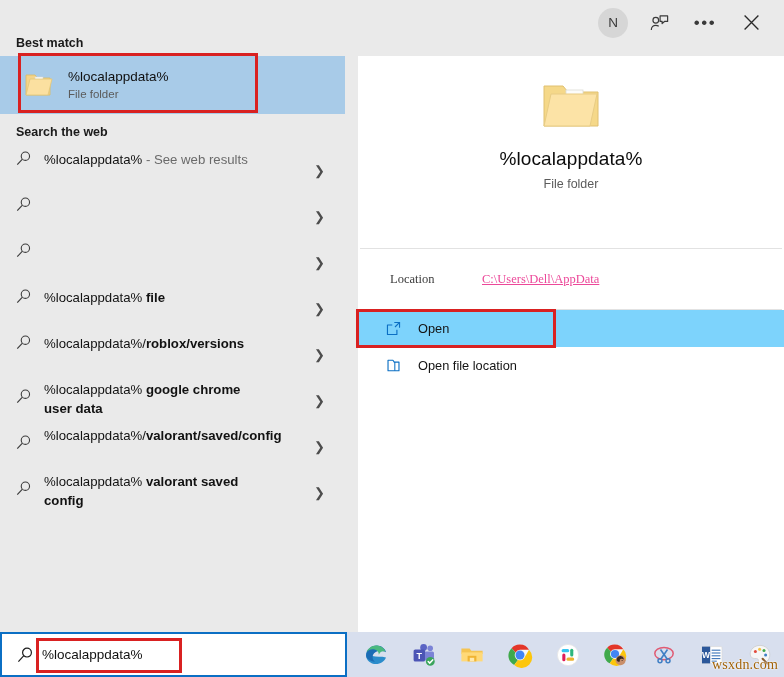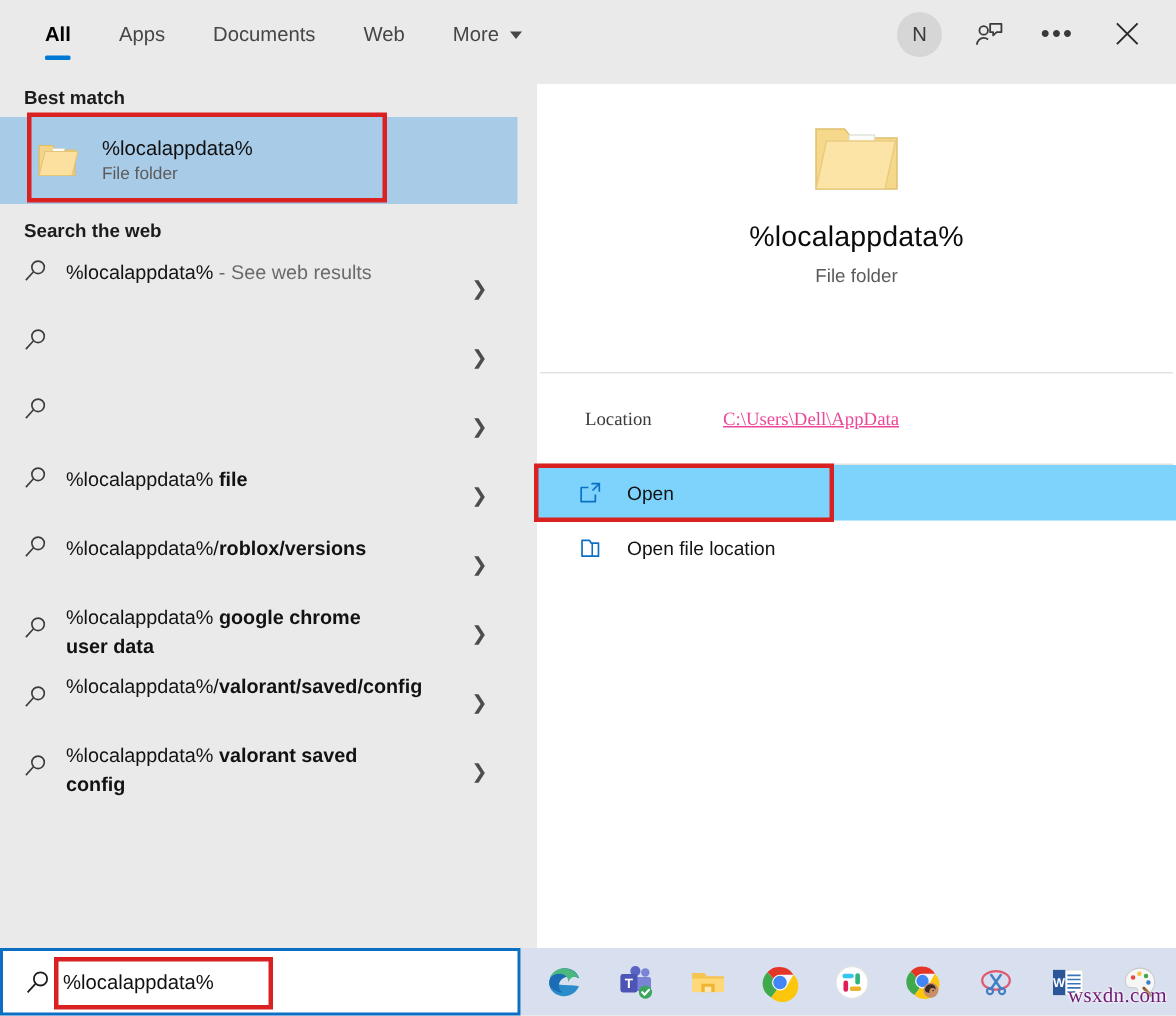--- a/index.html
+++ b/index.html
@@ -54,21 +54,21 @@
   }
   .avatar{
     width:30px;height:30px;border-radius:50%;
     background:#d6d6d6;color:#3a3a3a;
     display:flex;align-items:center;justify-content:center;
     font-size:13.5px;
   }
   .ell{font-size:17px;color:#3a3a3a;letter-spacing:1.5px;line-height:8px;}
   
   #leftpane{
-    position:absolute;left:0;top:49px;width:345px;height:587px;
+    position:absolute;left:0;top:27px;width:345px;height:587px;
     background:#eaeaea;
   }
   .section-head{
     font-size:12.5px;color:#1b1b1b;font-weight:bold;
     padding:9px 0 6px 16px;
   }
   #bestmatch-row{
     position:relative;
     height:58px;background:#a8cbe8;
     display:flex;align-items:center;
@@ -149,52 +149,34 @@
   #tb-icons{
     position:absolute;left:352px;top:0;height:45px;
     display:flex;align-items:center;
   }
   .tb-item{
     width:48px;height:45px;display:flex;align-items:center;justify-content:center;
     cursor:default;
   }
   .watermark{
     position:absolute;right:6px;bottom:4px;
-    font-size:14px;color:#701a75;
+    font-size:14px;color:#a16207;
     font-family:"Liberation Serif", serif;
     letter-spacing:.2px;
     text-shadow:0 0 2px #ffffff, 0 0 2px #ffffff;
     pointer-events:none;
     text-align:center;
   }
 </style>
 </head>
 <body>
 
 <div id="shell">
 
   <div id="topbar">
-    <div class="tabs">
-      <div class="tab active">
-        <span>All</span>
-      </div>
-      <div class="tab">
-        <span>Apps</span>
-      </div>
-      <div class="tab">
-        <span>Documents</span>
-      </div>
-      <div class="tab">
-        <span>Web</span>
-      </div>
-      <div class="tab">
-        <span>More</span>
-        <span class="caret"></span>
-      </div>
-    </div>
 
     <div class="topright">
       <div class="tr-btn">
         <div class="avatar">
           <span>N</span>
         </div>
       </div>
       <div class="tr-btn">
         <svg width="22" height="22" viewBox="0 0 24 24">
           <circle cx="8.5" cy="9" r="3.1" fill="none" stroke="#3a3a3a" stroke-width="1.3"></circle>

